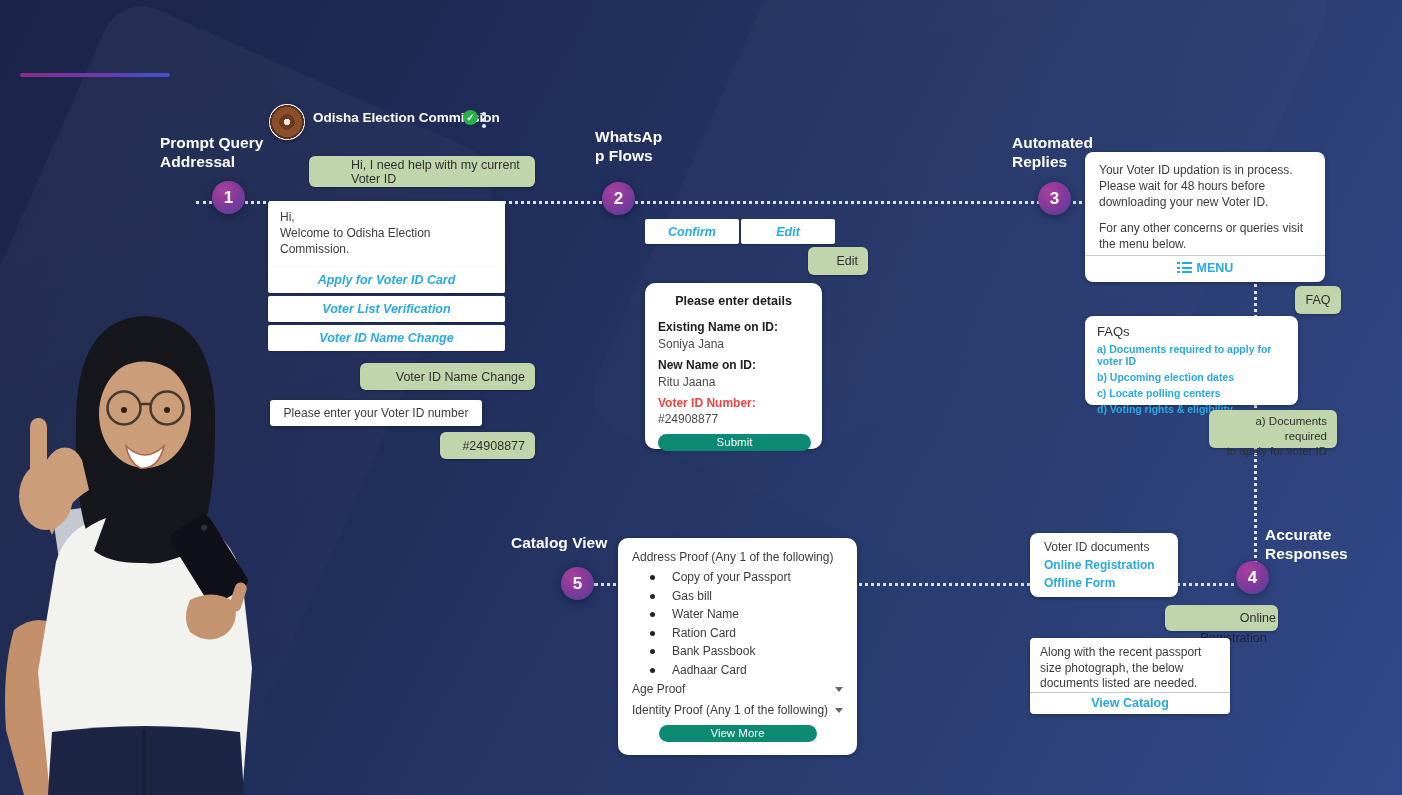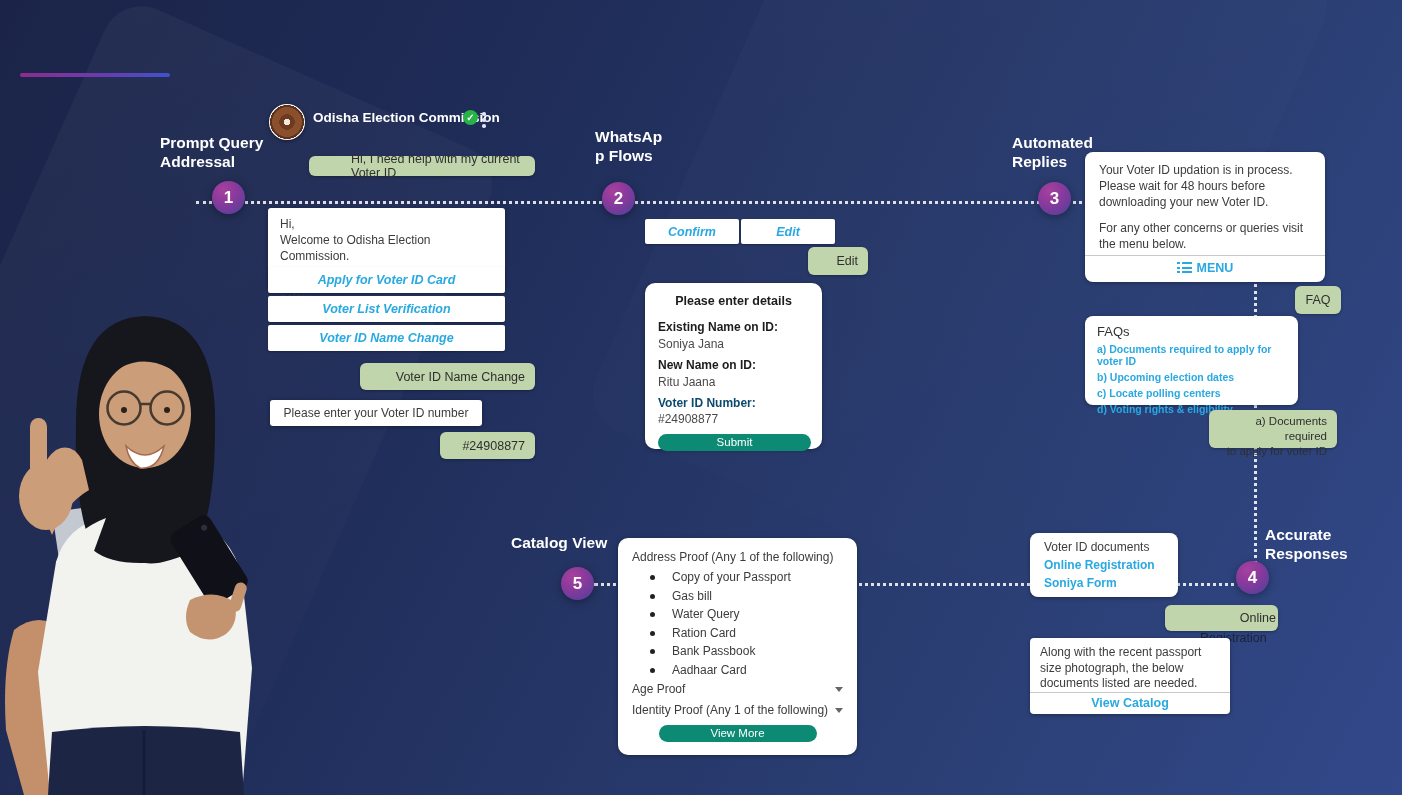--- a/index.html
+++ b/index.html
@@ -143,25 +143,25 @@
       <div>Responses</div>
   </div>
   <div class="step-label" style="left:511px; top:533px;">Catalog View</div>
 
   <div class="badge" style="left:212px; top:181px;">1</div>
   <div class="badge" style="left:602px; top:182px;">2</div>
   <div class="badge" style="left:1038px; top:182px;">3</div>
   <div class="badge" style="left:1236px; top:561px;">4</div>
   <div class="badge" style="left:561px; top:567px;">5</div>
 
-  <div class="bubble-green" style="left:309px; top:156px; width:226px; height:20px; justify-content:center;padding-left:42px;">
+  <div class="bubble-green" style="left:309px; top:156px; width:226px; height:31px; justify-content:center;padding-left:42px;">
     <span>Hi, I need help with my current Voter ID</span>
   </div>
 
-  <div class="card" style="left:268px; top:208px; width:237px; height:80px; border-radius:3px; padding:8px 12px; line-height:1.35;">
+  <div class="card" style="left:268px; top:201px; width:237px; height:80px; border-radius:3px; padding:8px 12px; line-height:1.35;">
     <div>Hi,</div>
     <div>Welcome to Odisha Election Commission.</div>
     <div style="margin-top:9px;">Sure, please select from the options below</div>
   </div>
 
   <div class="opt-row" style="left:268px; top:267px; width:237px; height:26px;">Apply for Voter ID Card</div>
   <div class="opt-row" style="left:268px; top:296px; width:237px; height:26px;">Voter List Verification</div>
   <div class="opt-row" style="left:268px; top:325px; width:237px; height:26px;">Voter ID Name Change</div>
 
   <div class="bubble-green right" style="left:360px; top:363px; width:175px; height:27px; padding-right:10px;">
@@ -182,21 +182,21 @@
   <div class="bubble-green right" style="left:808px; top:247px; width:60px; height:28px; padding-right:10px;">
     <span>Edit</span>
   </div>
 
   <div class="card" style="left:645px; top:283px; width:177px; height:166px; border-radius:10px; padding:11px 13px;">
     <div style="text-align:center; font-weight:bold; color:#1c1c1c; font-size:12.5px;">Please enter details</div>
     <div style="margin-top:12px; font-weight:bold; color:#1c1c1c;">Existing Name on ID:</div>
     <div style="margin-top:3px; color:#4a4a4a;">Soniya Jana</div>
     <div style="margin-top:7px; font-weight:bold; color:#1c1c1c;">New Name on ID:</div>
     <div style="margin-top:3px; color:#4a4a4a;">Ritu Jaana</div>
-    <div style="margin-top:7px; font-weight:bold; color:#0c4a6e;">Voter ID Number:</div>
+    <div style="margin-top:7px; font-weight:bold; color:#ef4444;">Voter ID Number:</div>
     <div style="margin-top:2px; color:#4a4a4a;">#24908877</div>
     <button class="pill" style="display:block; width:153px; height:17px; margin:8px auto 0;">Submit</button>
   </div>
 
   <div class="card" style="left:1085px; top:152px; width:240px; height:130px; padding:10px 14px 0; line-height:1.35;">
     <div>Your Voter ID updation is in process. Please wait for 48 hours before downloading your new Voter ID.</div>
     <div style="margin-top:9px;">For any other concerns or queries visit the menu below.</div>
     <div class="divider" style="position:absolute; left:0; right:0; bottom:26px;"></div>
     <div style="position:absolute; left:0; right:0; bottom:5px; text-align:center; cursor:pointer;">
       <span class="menu-icon"></span><span class="blue-link" style="font-size:12.5px;">MENU</span>
@@ -216,40 +216,40 @@
   </div>
 
   <div class="bubble-green" style="left:1209px; top:410px; width:128px; height:38px; padding:4px 10px; font-size:11.5px; line-height:1.3; text-align:right; display:block;">
     <div>a) Documents required</div>
     <div>to apply for voter ID</div>
   </div>
 
   <div class="card" style="left:1030px; top:533px; width:148px; height:64px; padding:7px 14px;">
     <div>Voter ID documents</div>
     <div class="blue-link" style="margin-top:4px;">Online Registration</div>
-    <div class="blue-link" style="margin-top:4px;">Soniya Form</div>
+    <div class="blue-link" style="margin-top:4px;">Offline Form</div>
   </div>
 
   <div class="bubble-green right" style="left:1165px; top:605px; width:113px; height:26px; padding-right:2px;">
     <span>Online</span>
   </div>
   <div class="overflow-text" style="left:1200px; top:631px;">Registration</div>
 
   <div class="card" style="left:1030px; top:638px; width:200px; height:76px; border-radius:4px; padding:7px 10px 0; line-height:1.3;">
     <div>Along with the recent passport size photograph, the below documents listed are needed.</div>
     <div class="divider" style="position:absolute; left:0; right:0; bottom:21px;"></div>
     <div class="blue-link" style="position:absolute; left:0; right:0; bottom:3px; text-align:center; font-size:12.5px; cursor:pointer;">View Catalog</div>
   </div>
 
   <div class="card" style="left:618px; top:538px; width:239px; height:217px; border-radius:10px; padding:12px 14px 0;">
     <div>Address Proof (Any 1 of the following)</div>
     <ul class="catalog-list">
       <li>Copy of your Passport</li>
       <li>Gas bill</li>
-      <li>Water Query</li>
+      <li>Water Name</li>
       <li>Ration Card</li>
       <li>Bank Passbook</li>
       <li>Aadhaar Card</li>
     </ul>
     <div style="display:flex; align-items:center; justify-content:space-between; margin-top:3px; cursor:pointer;">
       <span>Age Proof</span>
       <span class="caret"></span>
     </div>
     <div style="display:flex; align-items:center; justify-content:space-between; margin-top:7px; cursor:pointer;">
       <span>Identity Proof (Any 1 of the following)</span>

